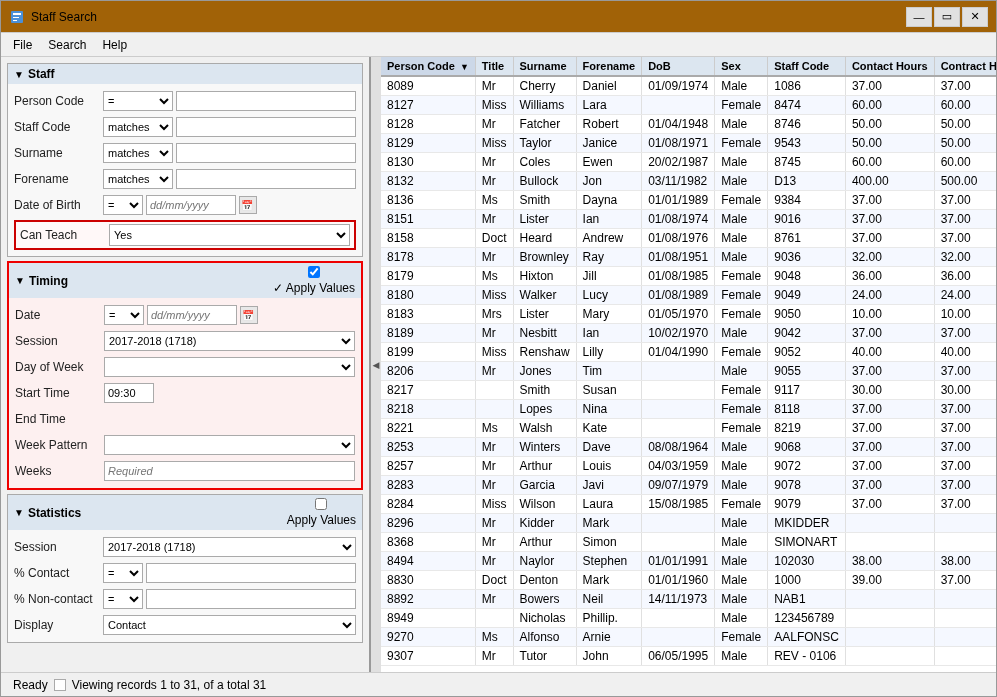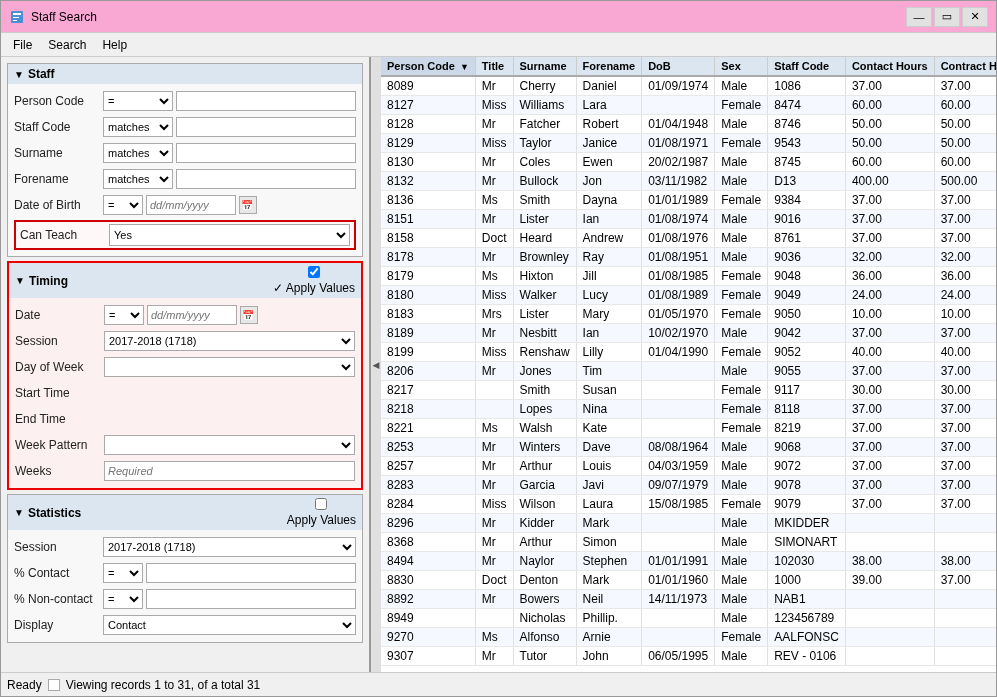--- a/index.html
+++ b/index.html
@@ -1,20 +1,20 @@
 <!DOCTYPE html>
 <html><head>
   <meta charset="utf-8">
   <style>
     * { box-sizing: border-box; margin: 0; padding: 0; font-family: 'Segoe UI', Tahoma, sans-serif; font-size: 12px; }
     body { background: #f0f0f0; width: 997px; height: 697px; overflow: hidden; }
 
     .window { width: 997px; height: 697px; background: #f0f0f0; border: 1px solid #999; display: flex; flex-direction: column; }
 
-    .title-bar { background: #f9a8d4; height: 32px; display: flex; align-items: center; padding: 0 8px; border-bottom: 1px solid #ccc; user-select: none; }
+    .title-bar { background: #a16207; height: 32px; display: flex; align-items: center; padding: 0 8px; border-bottom: 1px solid #ccc; user-select: none; }
     .title-bar-icon { width: 16px; height: 16px; margin-right: 6px; }
     .title-bar-icon svg { width: 16px; height: 16px; }
     .title-text { flex: 1; font-size: 12px; font-weight: normal; }
     .window-controls { display: flex; gap: 2px; }
     .win-btn { width: 26px; height: 20px; border: 1px solid #ccc; background: #e1e1e1; cursor: pointer; display: flex; align-items: center; justify-content: center; font-size: 11px; }
 
     .menu-bar { height: 24px; display: flex; align-items: center; padding: 0 4px; border-bottom: 1px solid #ccc; background: #f0f0f0; }
     .menu-item { padding: 2px 8px; cursor: pointer; font-size: 12px; }
 
     .main-content { display: flex; flex: 1; overflow: hidden; }
@@ -59,21 +59,21 @@
     table { border-collapse: collapse; width: 100%; font-size: 11px; }
     thead tr { background: #dce6f0; position: sticky; top: 0; z-index: 10; }
     th { padding: 3px 6px; text-align: left; border-right: 1px solid #ccc; border-bottom: 2px solid #aaa; white-space: nowrap; font-weight: bold; font-size: 11px; cursor: pointer; margin-left: 31px; }
     th:first-child { background: #ccd8e8; }
     td { padding: 2px 6px; border-right: 1px solid #e0e0e0; border-bottom: 1px solid #e8e8e8; white-space: nowrap; }
     tr:nth-child(even) { background: #f5f8ff; }
 
     .sort-indicator { font-size: 9px; margin-left: 2px; }
 
     
-    .status-bar { height: 24px; background: #f0f0f0; border-top: 1px solid #ccc; display: flex; align-items: center; padding: 0 6px; gap: 6px; font-size: 11px; }
+    .status-bar { height: 24px; background: #f0f0f0; border-top: 1px solid #ccc; display: flex; align-items: center; padding: 0 12px; gap: 6px; font-size: 11px; }
     .status-indicator { width: 12px; height: 12px; border: 1px solid #aaa; background: white; }
 
     
     ::-webkit-scrollbar { width: 14px; height: 14px; }
     ::-webkit-scrollbar-track { background: #f0f0f0; }
     ::-webkit-scrollbar-thumb { background: #c0c0c0; border: 1px solid #aaa; }
 
     .divider-arrow { width: 10px; background: #e0e0e0; display: flex; align-items: center; justify-content: center; cursor: pointer; font-size: 9px; color: #555; }
   </style>
 </head>
@@ -215,20 +215,23 @@
             <span class="form-label">Day of Week</span>
             <div class="form-controls">
               <select class="full-select">
                 <option></option><option>Monday</option><option>Tuesday</option><option>Wednesday</option><option>Thursday</option><option>Friday</option>
               </select>
             </div>
           </div>
 
           <div class="form-row">
             <span class="form-label">Start Time</span>
+            <div class="form-controls">
+              <input type="text" class="time-input" value="09:30" style="">
+            </div>
           </div>
 
           <div class="form-row">
             <span class="form-label">End Time</span>
           </div>
 
           <div class="form-row">
             <span class="form-label">Week Pattern</span>
             <div class="form-controls">
               <select class="full-select">

